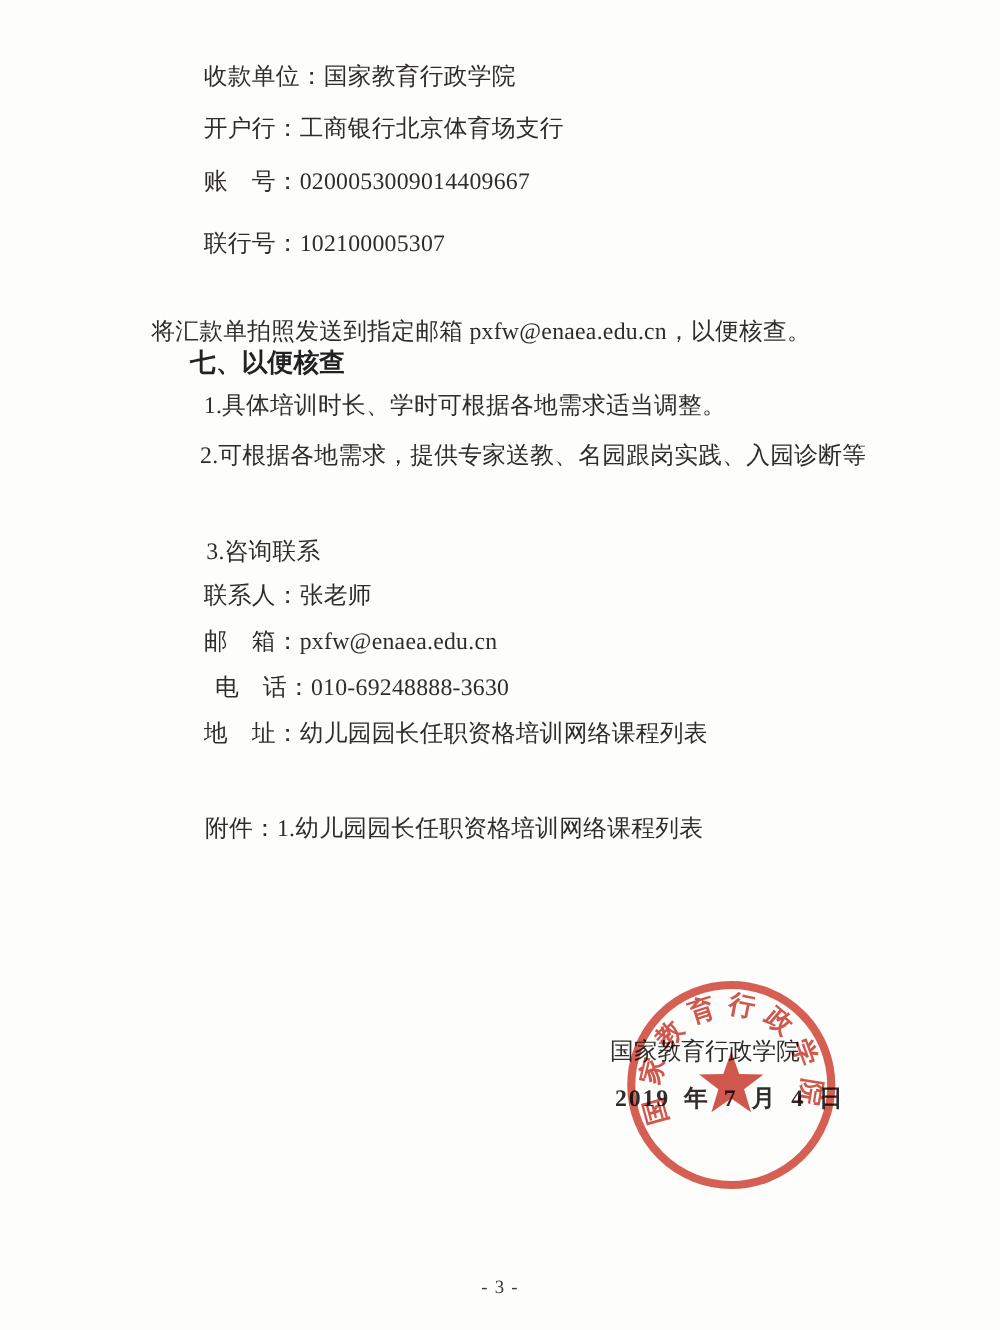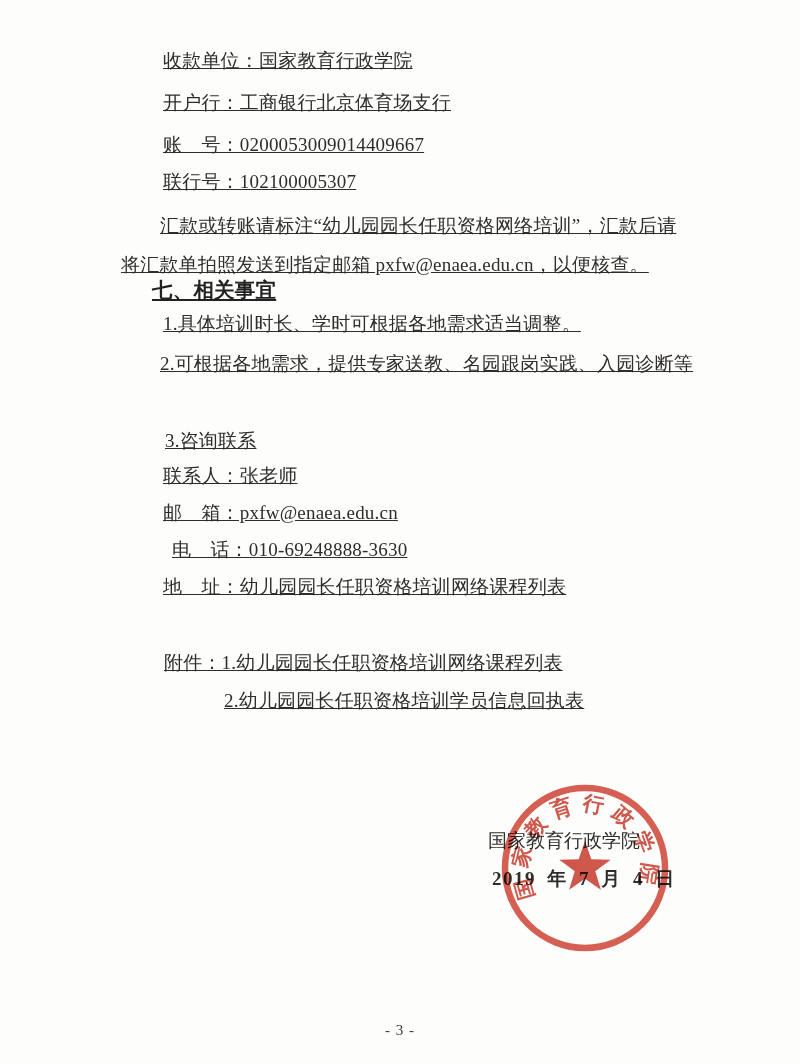--- a/index.html
+++ b/index.html
@@ -14,21 +14,20 @@
     background:#fdfdfc;
     overflow:hidden;
     color:#2f2d2b;
   }
   .line{
     position:absolute;
     font-size:19px;
     letter-spacing:0.2px;
     white-space:pre;
     color:#2f2d2b;
-    text-decoration:underline;
   }
   .heading{
     font-family:"Liberation Sans","DejaVu Sans",sans-serif;
     font-weight:bold;
     font-size:20.5px;
     color:#222;
   }
   .footer-pagenum{
     position:absolute;
     top:1022px;left:0;width:100%;
@@ -72,35 +71,33 @@
   }
 </style>
 </head>
 <body>
 
 <div class="page">
 
   <div class="line" style="left:163px;top:48px">收款单位：国家教育行政学院</div>
   <div class="line" style="left:163px;top:90px">开户行：工商银行北京体育场支行</div>
   <div class="line" style="left:163px;top:132px">账　号：0200053009014409667</div>
-  <div class="line" style="left:163px;top:169px">联行号：102100005307</div>
-  <div class="line" style="left:160px;top:213px">汇款或转账请标注“幼儿园园长任职资格网络培训”，汇款后请</div>
+  <div class="line" style="left:163px;top:182px">联行号：102100005307</div>
   <div class="line" style="left:121px;top:252px">将汇款单拍照发送到指定邮箱 pxfw@enaea.edu.cn，以便核查。</div>
 
-  <div class="line heading" style="left:152px;top:276px">七、相关事宜</div>
+  <div class="line heading" style="left:152px;top:276px">七、以便核查</div>
   <div class="line" style="left:163px;top:311px">1.具体培训时长、学时可根据各地需求适当调整。</div>
   <div class="line" style="left:160px;top:351px">2.可根据各地需求，提供专家送教、名园跟岗实践、入园诊断等</div>
   <div class="line" style="left:165px;top:428px">3.咨询联系</div>
   <div class="line" style="left:163px;top:500px">邮　箱：pxfw@enaea.edu.cn</div>
   <div class="line" style="left:163px;top:463px">联系人：张老师</div>
   <div class="line" style="left:172px;top:537px">电　话：010-69248888-3630</div>
   <div class="line" style="left:163px;top:574px">地　址：幼儿园园长任职资格培训网络课程列表</div>
 
   <div class="line" style="left:164px;top:650px">附件：1.幼儿园园长任职资格培训网络课程列表</div>
-  <div class="line" style="left:224px;top:688px">2.幼儿园园长任职资格培训学员信息回执表</div>
 
   <div class="sig-line" style="left:488px;top:828px">国家教育行政学院</div>
   <div class="sig-line sig-date" style="left:492px;top:866px">2019 年 7 月 4 日</div>
 
   <svg class="seal" viewBox="0 0 180 180" aria-hidden="true">
     <circle class="seal-ring" cx="90" cy="90" r="80"></circle>
     <polygon class="seal-star" points="90,63 96.35,81.26 115.68,81.66 100.27,93.34 105.88,111.84 90,100.8 74.12,111.84 79.73,93.34 64.32,81.66 83.65,81.26"></polygon>
     <defs>
       <path id="sealArc" d="M 40.64 118.5 A 57 57 0 1 1 139.36 118.5" fill="none"></path>
     </defs>

